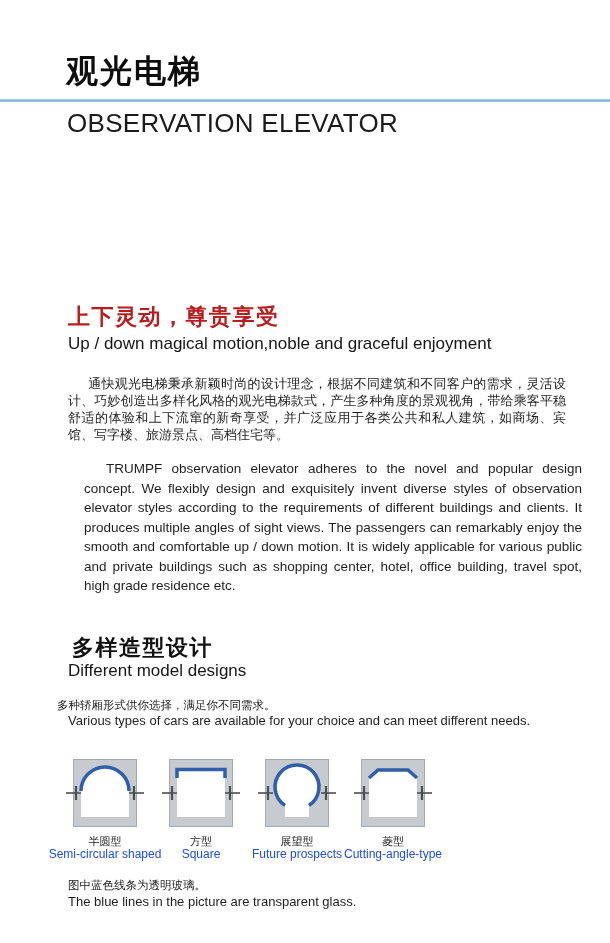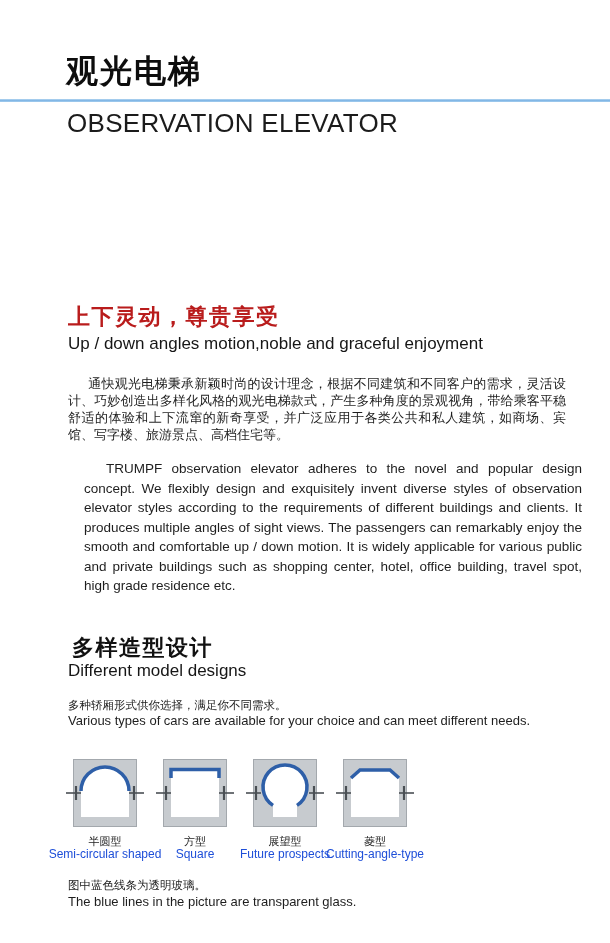--- a/index.html
+++ b/index.html
@@ -40,43 +40,43 @@
   }
   .s1-para-en {
     left: 68px; top: 443px; width: 498px;
     font-size: 13.5px; line-height: 19.5px; text-align: justify;
     text-indent: 22px; margin: 16px; color: #1e1e1e;
   }
 
   
   .s2-head-zh { left: 68px; top: 629px; font-size: 22px; font-weight: 800; letter-spacing: 1.5px; margin: 4px; color: #111; }
   .s2-head-en { left: 68px; top: 661px; font-size: 17px; font-weight: 400; margin: 0; color: #161616; }
-  .s2-intro-zh { left: 68px; top: 698px; font-size: 11.5px; margin: 0; color: #222; }
+  .s2-intro-zh { left: 57px; top: 698px; font-size: 11.5px; margin: 0; color: #222; }
   .s2-intro-en { left: 68px; top: 713px; font-size: 13px; margin: 0; color: #1e1e1e; }
 
-  .figures { left: 66px; top: 757px; display: flex; gap: 12px; }
+  .figures { left: 66px; top: 757px; display: flex; gap: 18px; }
   .figure-item { width: 78px; display: flex; flex-direction: column; align-items: center; }
   .figure-item svg { width: 78px; height: 72px; display: block; }
   .model-label-zh { margin-top: 6px; font-size: 11px; line-height: 12px; white-space: nowrap; color: #222; }
   .model-label-en { margin-top: 1px; font-size: 12px; line-height: 13px; white-space: nowrap; color: #1d4ed8; }
 
   .note-zh { left: 68px; top: 878px; font-size: 11.5px; margin: 0; color: #222; }
   .note-en { left: 68px; top: 894px; font-size: 13px; margin: 0; color: #1e1e1e; }
 </style>
 </head>
 <body>
 
 <div class="page">
 
   <h1 class="abs title-zh">观光电梯</h1>
   <div class="abs accent-rule"></div>
   <h2 class="abs title-en">OBSERVATION ELEVATOR</h2>
 
   <h3 class="abs s1-head-zh">上下灵动，尊贵享受</h3>
-  <div class="abs s1-head-en">Up / down angles motion,noble and graceful enjoyment</div>
+  <div class="abs s1-head-en">Up / down magical motion,noble and graceful enjoyment</div>
   <p class="abs s1-para-zh">通快观光电梯秉承新颖时尚的设计理念，根据不同建筑和不同客户的需求，灵活设计、巧妙创造出多样化风格的观光电梯款式，产生多种角度的景观视角，带给乘客平稳舒适的体验和上下流窜的新奇享受，并广泛应用于各类公共和私人建筑，如商场、宾馆、写字楼、旅游景点、高档住宅等。</p>
   <p class="abs s1-para-en">TRUMPF observation elevator adheres to the novel and popular design concept. We flexibly design and exquisitely invent diverse styles of observation elevator styles according to the requirements of different buildings and clients. It produces multiple angles of sight views. The passengers can remarkably enjoy the smooth and comfortable up / down motion. It is widely applicable for various public and private buildings such as shopping center, hotel, office building, travel spot, high grade residence etc.</p>
 
   <h3 class="abs s2-head-zh">多样造型设计</h3>
   <div class="abs s2-head-en">Different model designs</div>
   <p class="abs s2-intro-zh">多种轿厢形式供你选择，满足你不同需求。</p>
   <p class="abs s2-intro-en">Various types of cars are available for your choice and can meet different needs.</p>
 
   <div class="abs figures">
 

